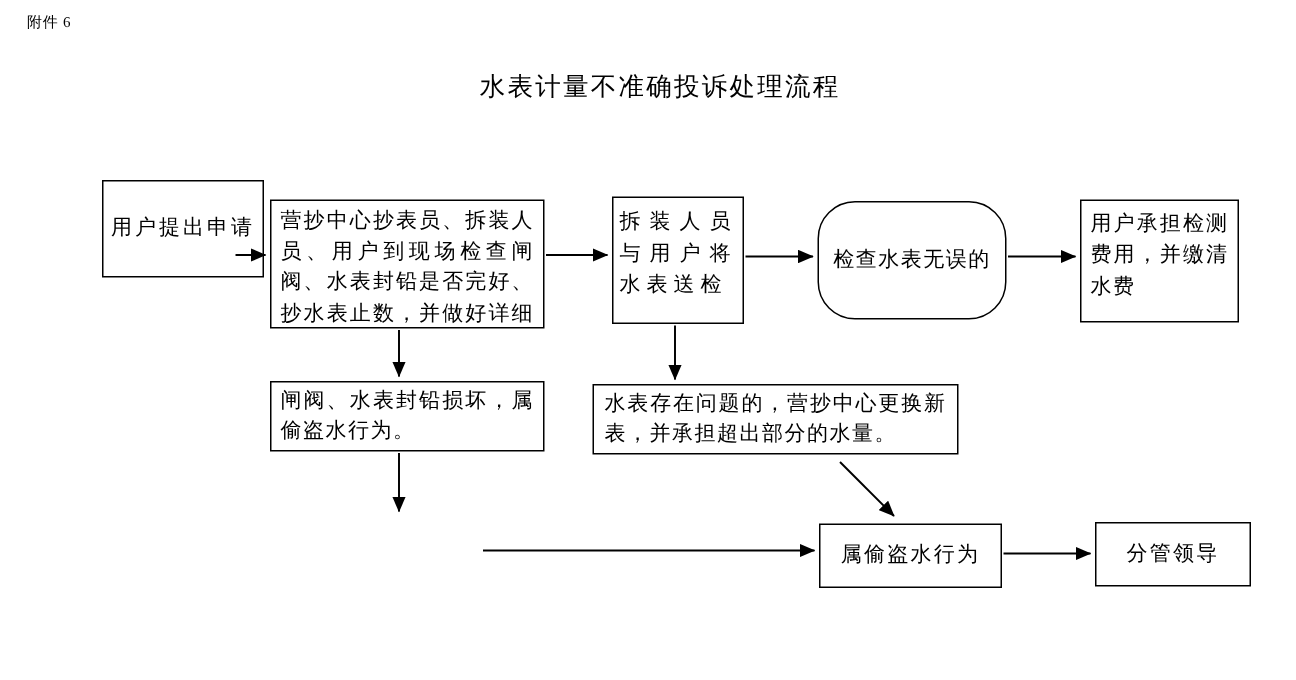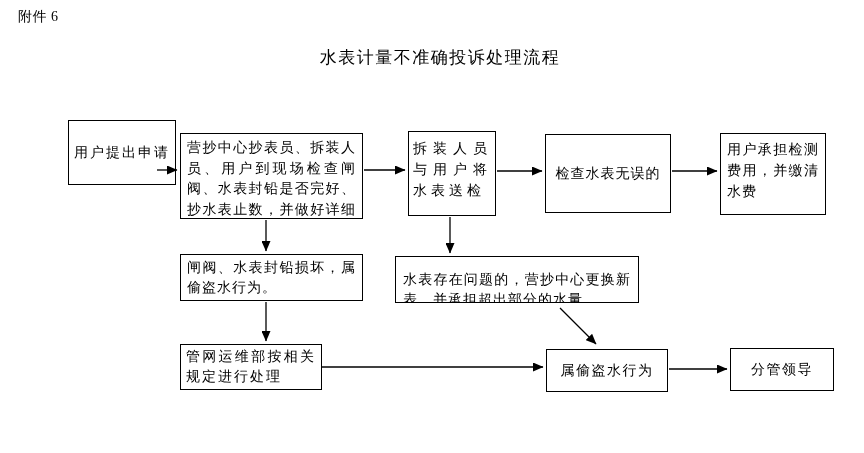--- a/index.html
+++ b/index.html
@@ -8,21 +8,21 @@
     background: #ffffff;
     font-family: "Liberation Serif", "DejaVu Serif", serif;
     color: #000000;
     position: relative;
     overflow: hidden;
   }
   #canvas { position: absolute; inset: 0; width: 864px; height: 453px; }
 
   .attachment {
     position: absolute; left: 18px; top: 8px;
-    font-size: 14px; letter-spacing: 0.5px;
+    font-size: 10px; letter-spacing: 0.5px;
   }
   .title {
     position: absolute; left: 0; top: 46px; width: 880px;
     text-align: center; font-size: 17px; letter-spacing: 1.5px;
   }
 
   .node {
     position: absolute;
     box-sizing: border-box;
     border: 1px solid #000000;
@@ -34,24 +34,24 @@
   }
   .node.just { text-align: justify; text-justify: inter-ideograph; }
   .node.center {
     display: flex; align-items: center; justify-content: center;
     text-align: center;
   }
 
   #n-apply    { left: 48px;  top: 120px; width: 108px; height: 65px; letter-spacing: 2px; margin-left: 20px; }
   #n-inspect  { left: 180px; top: 133px; width: 183px; height: 86px; padding: 4px 6px; line-height: 20.5px; }
   #n-send     { left: 408px; top: 131px; width: 88px;  height: 85px; padding: 6px 4px; letter-spacing: 4px; line-height: 21px; }
-  #n-check    { left: 545px; top: 134px; width: 126px; height: 79px; letter-spacing: 1px; }
+  #n-check    { left: 545px; top: 134px; width: 126px; height: 79px; letter-spacing: 1px; border-radius: 25px; }
   #n-pay      { left: 720px; top: 133px; width: 106px; height: 82px; padding: 5px 6px; line-height: 21px; }
   #n-theft    { left: 180px; top: 254px; width: 183px; height: 47px; padding: 3px 6px; }
-  #n-problem  { left: 395px; top: 256px; width: 244px; height: 47px; padding: 13px 7px; letter-spacing: 1px; }
+  #n-problem  { left: 395px; top: 256px; width: 244px; height: 47px; padding: 3px 7px; letter-spacing: 1px; }
   #n-pipeline { left: 180px; top: 344px; width: 142px; height: 46px; padding: 2px 5px; letter-spacing: 2px; }
   #n-service  { left: 546px; top: 349px; width: 122px; height: 43px; letter-spacing: 1.5px; }
   #n-leader   { left: 730px; top: 348px; width: 104px; height: 43px; letter-spacing: 1.5px; text-align: right; }
 
   #arrows {
     position: absolute; left: 0; top: 0;
     width: 864px; height: 453px;
     pointer-events: none;
   }
   #arrows line { stroke: #000000; stroke-width: 1.3; }
@@ -64,21 +64,20 @@
   <div class="attachment">附件 6</div>
   <div class="title">水表计量不准确投诉处理流程</div>
 
   <div class="node center" id="n-apply">用户提出申请</div>
   <div class="node just" id="n-inspect">营抄中心抄表员、拆装人员、用户到现场检查闸阀、水表封铅是否完好、抄水表止数，并做好详细记录。</div>
   <div class="node just" id="n-send">拆装人员与用户将水表送检</div>
   <div class="node center" id="n-check">检查水表无误的</div>
   <div class="node just" id="n-pay">用户承担检测费用，并缴清水费</div>
   <div class="node just" id="n-theft">闸阀、水表封铅损坏，属偷盗水行为。</div>
   <div class="node just" id="n-problem">水表存在问题的，营抄中心更换新表，并承担超出部分的水量。</div>
-  <div class="node just" id="n-pipeline">管网运维部按相关规定进行处理</div>
   <div class="node center" id="n-service">属偷盗水行为</div>
   <div class="node center" id="n-leader">分管领导</div>
 
   <svg id="arrows" viewBox="0 0 864 453" xmlns="http://www.w3.org/2000/svg">
     <defs>
       <marker id="ah" markerUnits="userSpaceOnUse" markerWidth="11" markerHeight="9" refX="10" refY="4.5" orient="auto">
         <path d="M0,0 L10.5,4.5 L0,9 Z" fill="#000000"></path>
       </marker>
     </defs>
     <line x1="157" y1="170" x2="177" y2="170" marker-end="url(#ah)"></line>

